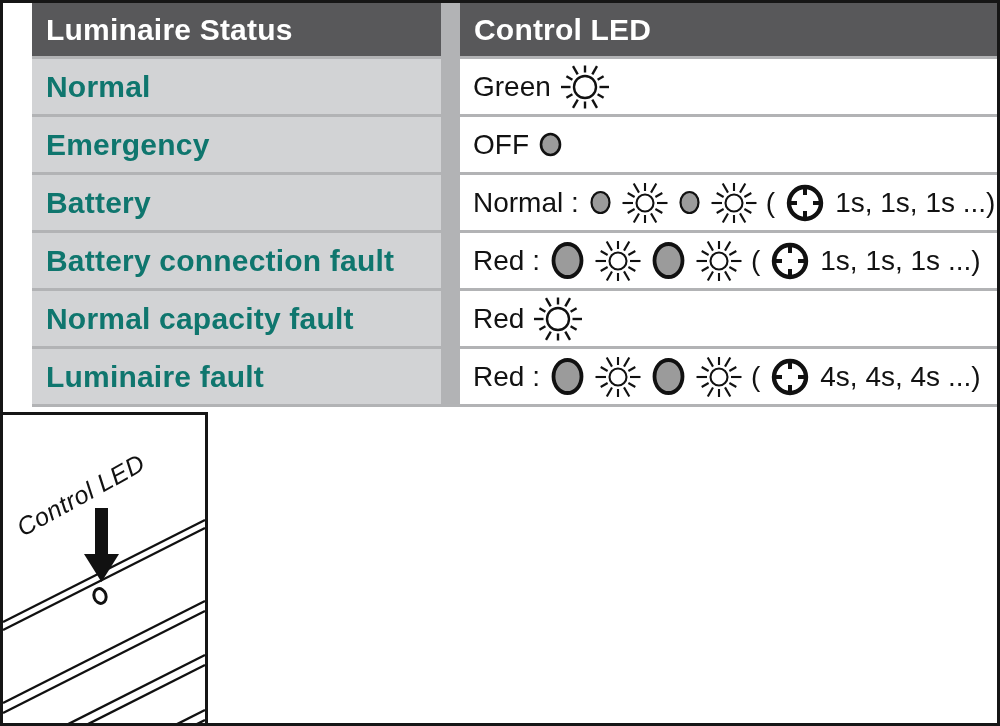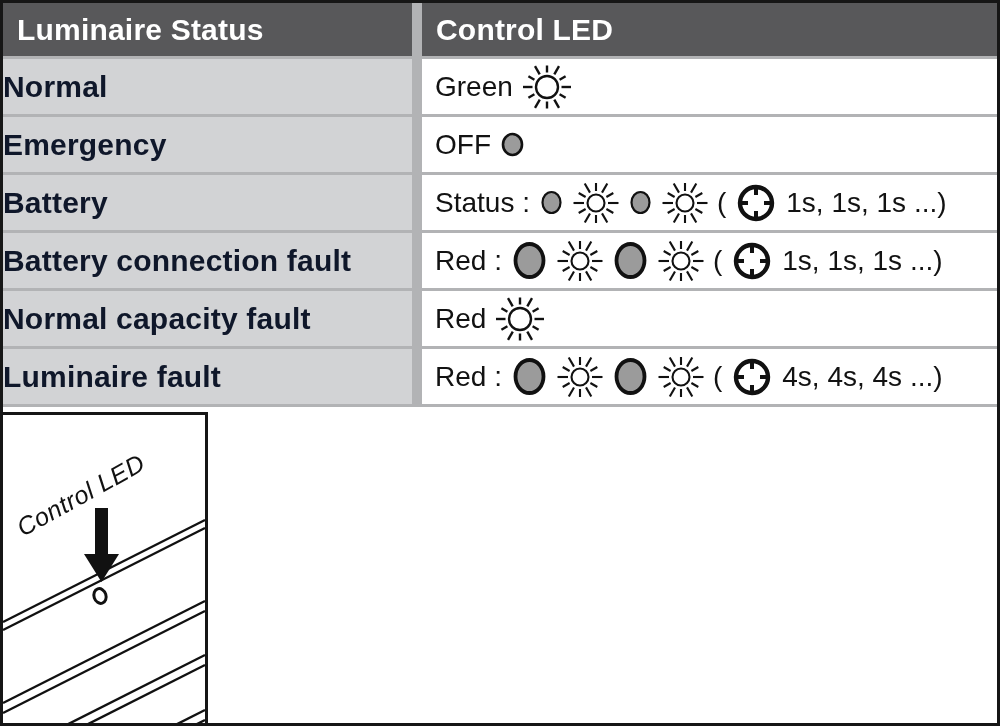--- a/index.html
+++ b/index.html
@@ -6,32 +6,33 @@
   body{font-family:"Liberation Sans","DejaVu Sans",sans-serif;}
   .frame{
     width:1000px;height:726px;box-sizing:border-box;
     border:3px solid #161616;background:#fff;
     display:flex;flex-direction:column;overflow:hidden;
   }
   .status-table{
     display:grid;
     grid-template-columns:409px 1fr;
     grid-template-rows:53px repeat(6,55px);
-    gap:3px 10px;
+    gap:3px 19px;
     background:#b2b3b5;
     border-bottom:3px solid #b2b3b5;
+    margin-left:29px;
   }
   .cell{display:flex;align-items:center;box-sizing:border-box;}
   .cell.header{
     background:#58585a;color:#fff;font-weight:bold;font-size:30px;
     padding-left:14px;letter-spacing:.2px;
   }
   .cell.status{
-    background:#d2d3d5;color:#0f172a;font-weight:bold;font-size:30px;
-    letter-spacing:.2px;
+    background:#d2d3d5;color:#0f766e;font-weight:bold;font-size:30px;
+    padding-left:14px;letter-spacing:.2px;
   }
   .cell.led{
     background:#fff;color:#121212;font-size:28px;
     padding-left:13px;gap:9px;
   }
   .tok{white-space:pre;}
   .icon{display:flex;align-items:center;}
   .icon svg{display:block;}
   .bottom{flex:1;position:relative;background:#fff;}
   .diagram-box{
@@ -83,21 +84,21 @@
       <div class="cell led">
         <span class="tok">OFF</span>
         <span class="icon">
           <svg width="25" height="27" viewBox="0 0 25 27">
             <ellipse cx="12.5" cy="13.5" rx="9.5" ry="10.5" fill="#9b9b9b" stroke="#111" stroke-width="2.6"></ellipse>
           </svg>
         </span>
       </div>
       <div class="cell status">Battery</div>
       <div class="cell led">
-        <span class="tok">Status :</span>
+        <span class="tok">Normal :</span>
         <span class="icon">
           <svg width="25" height="27" viewBox="0 0 25 27">
             <ellipse cx="12.5" cy="13.5" rx="9" ry="10.5" fill="#9b9b9b" stroke="#111" stroke-width="2.2"></ellipse>
           </svg>
         </span>
         <span class="icon">
           <svg width="46" height="46" viewBox="0 0 46 46">
             <circle cx="23" cy="23" r="8.5" fill="#fff" stroke="#111" stroke-width="2.1"></circle>
             <line x1="35.0" y1="23.0" x2="45.5" y2="23.0" stroke="#111" stroke-width="2.1"></line>
             <line x1="33.4" y1="29.0" x2="40.3" y2="33.0" stroke="#111" stroke-width="2.1"></line>

